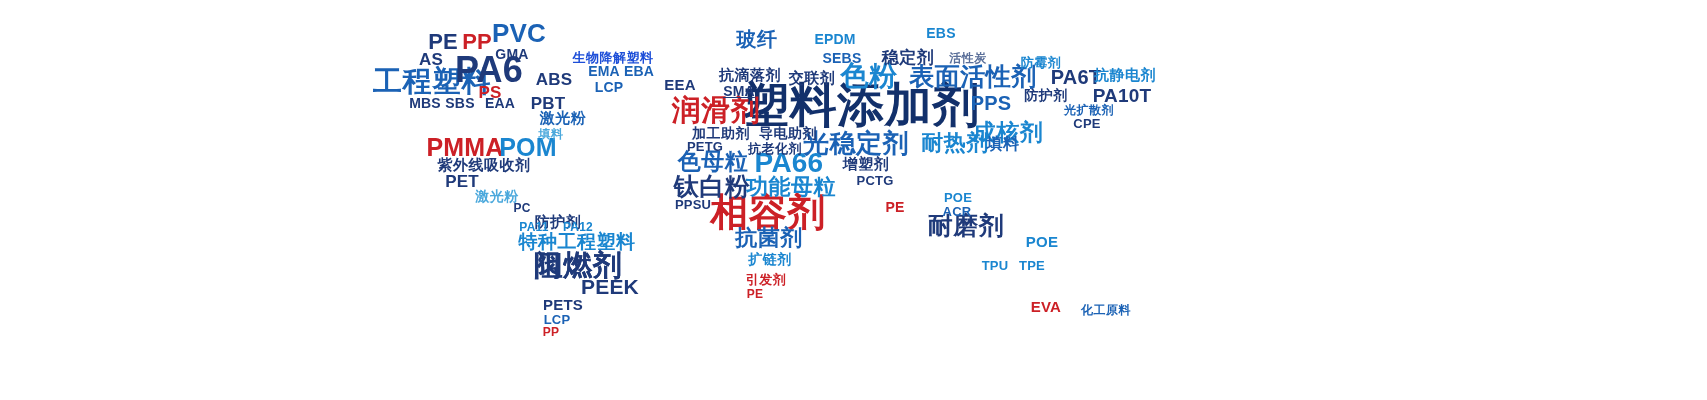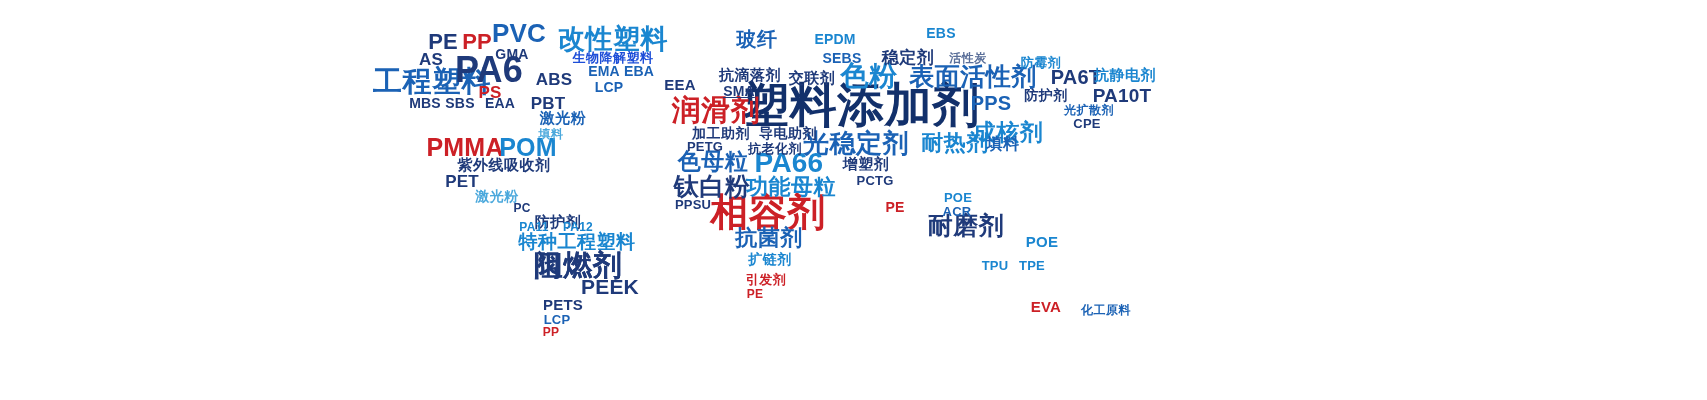--- a/index.html
+++ b/index.html
@@ -37,21 +37,20 @@
 <body>
 
 <div id="wordcloud-canvas" style="width: 1707px; height: 400px; background: rgb(255, 255, 255);">
     <span class="word w-cjk" style="left: 861px; top: 104px; font-size: 47px; color: rgb(18, 48, 107);">塑料添加剂</span>
     <span class="word w-cjk" style="left: 768px; top: 212px; font-size: 38px; color: rgb(204, 32, 38);">相容剂</span>
     <span class="word w-cjk" style="left: 578px; top: 265px; font-size: 29px; color: rgb(31, 58, 122);">阀燃剂</span>
     <span class="word w-cjk" style="left: 578px; top: 265px; font-size: 29px; color: rgb(31, 58, 122);">阻燃剂</span>
     <span class="word w-cjk" style="left: 716px; top: 110px; font-size: 29px; color: rgb(204, 32, 38);">润滑剂</span>
     <span class="word w-cjk" style="left: 390px; top: 81px; font-size: 29px; color: rgb(27, 98, 181); margin-left: 42px;">工程塑料</span>
     <span class="word w-latin" style="left: 489px; top: 70px; font-size: 36px; color: rgb(31, 58, 122);">PA6</span>
-    <span class="word w-cjk" style="left: 613px; top: 38px; font-size: 27px; color: rgb(26, 134, 208);">改性塑料</span>
     <span class="word w-cjk" style="left: 973px; top: 76px; font-size: 25px; color: rgb(27, 98, 181);">表面活性剂</span>
     <span class="word w-cjk" style="left: 856px; top: 143px; font-size: 26px; color: rgb(27, 98, 181);">光稳定剂</span>
     <span class="word w-cjk" style="left: 869px; top: 76px; font-size: 28px; color: rgb(26, 134, 208);">色粉</span>
     <span class="word w-latin" style="left: 465px; top: 147px; font-size: 25px; color: rgb(204, 32, 38);">PMMA</span>
     <span class="word w-latin" style="left: 528px; top: 147px; font-size: 25px; color: rgb(26, 134, 208);">POM</span>
     <span class="word w-latin" style="left: 789px; top: 163px; font-size: 28px; color: rgb(26, 134, 208);">PA66</span>
     <span class="word w-cjk" style="left: 712px; top: 186px; font-size: 25px; color: rgb(31, 58, 122);">钛白粉</span>
     <span class="word w-cjk" style="left: 713px; top: 161px; font-size: 23px; color: rgb(27, 98, 181);">色母粒</span>
     <span class="word w-cjk" style="left: 791px; top: 187px; font-size: 22px; color: rgb(26, 134, 208);">功能母粒</span>
     <span class="word w-cjk" style="left: 966px; top: 225px; font-size: 25px; color: rgb(31, 58, 122);">耐磨剂</span>
@@ -71,21 +70,21 @@
     <span class="word w-latin" style="left: 460px; top: 103px; font-size: 14px; color: rgb(31, 58, 122);">SBS</span>
     <span class="word w-latin" style="left: 500px; top: 103px; font-size: 14px; color: rgb(31, 58, 122);">EAA</span>
     <span class="word w-latin" style="left: 548px; top: 103px; font-size: 17px; color: rgb(31, 58, 122);">PBT</span>
     <span class="word w-cjk" style="left: 563px; top: 118px; font-size: 15px; color: rgb(27, 98, 181);">激光粉</span>
     <span class="word w-cjk" style="left: 551px; top: 134px; font-size: 12px; color: rgb(74, 168, 220);">填料</span>
     <span class="word w-cjk" style="left: 613px; top: 57px; font-size: 13px; color: #1d4ed8;">生物降解塑料</span>
     <span class="word w-latin" style="left: 604px; top: 71px; font-size: 14px; color: rgb(27, 98, 181);">EMA</span>
     <span class="word w-latin" style="left: 639px; top: 71px; font-size: 14px; color: rgb(27, 98, 181);">EBA</span>
     <span class="word w-latin" style="left: 609px; top: 87px; font-size: 14px; color: rgb(27, 98, 181);">LCP</span>
     <span class="word w-latin" style="left: 680px; top: 84px; font-size: 15px; color: rgb(31, 58, 122);">EEA</span>
-    <span class="word w-cjk" style="left: 484px; top: 165px; font-size: 15px; color: rgb(31, 58, 122); margin-left: 20px;">紫外线吸收剂</span>
+    <span class="word w-cjk" style="left: 484px; top: 165px; font-size: 15px; color: rgb(31, 58, 122);">紫外线吸收剂</span>
     <span class="word w-latin" style="left: 462px; top: 181px; font-size: 17px; color: rgb(31, 58, 122);">PET</span>
     <span class="word w-cjk" style="left: 497px; top: 196px; font-size: 14px; color: rgb(74, 168, 220);">激光粉</span>
     <span class="word w-latin" style="left: 522px; top: 208px; font-size: 12px; color: rgb(31, 58, 122);">PC</span>
     <span class="word w-cjk" style="left: 558px; top: 222px; font-size: 15px; color: rgb(31, 58, 122);">防护剂</span>
     <span class="word w-latin" style="left: 534px; top: 227px; font-size: 12px; color: rgb(26, 134, 208);">PA11</span>
     <span class="word w-latin" style="left: 578px; top: 227px; font-size: 12px; color: rgb(26, 134, 208);">PA12</span>
     <span class="word w-latin" style="left: 563px; top: 304px; font-size: 15px; color: rgb(31, 58, 122);">PETS</span>
     <span class="word w-latin" style="left: 557px; top: 319px; font-size: 13px; color: rgb(27, 98, 181);">LCP</span>
     <span class="word w-latin" style="left: 551px; top: 332px; font-size: 12px; color: rgb(204, 32, 38);">PP</span>
     <span class="word w-cjk" style="left: 757px; top: 39px; font-size: 20px; color: rgb(27, 98, 181);">玻纤</span>

